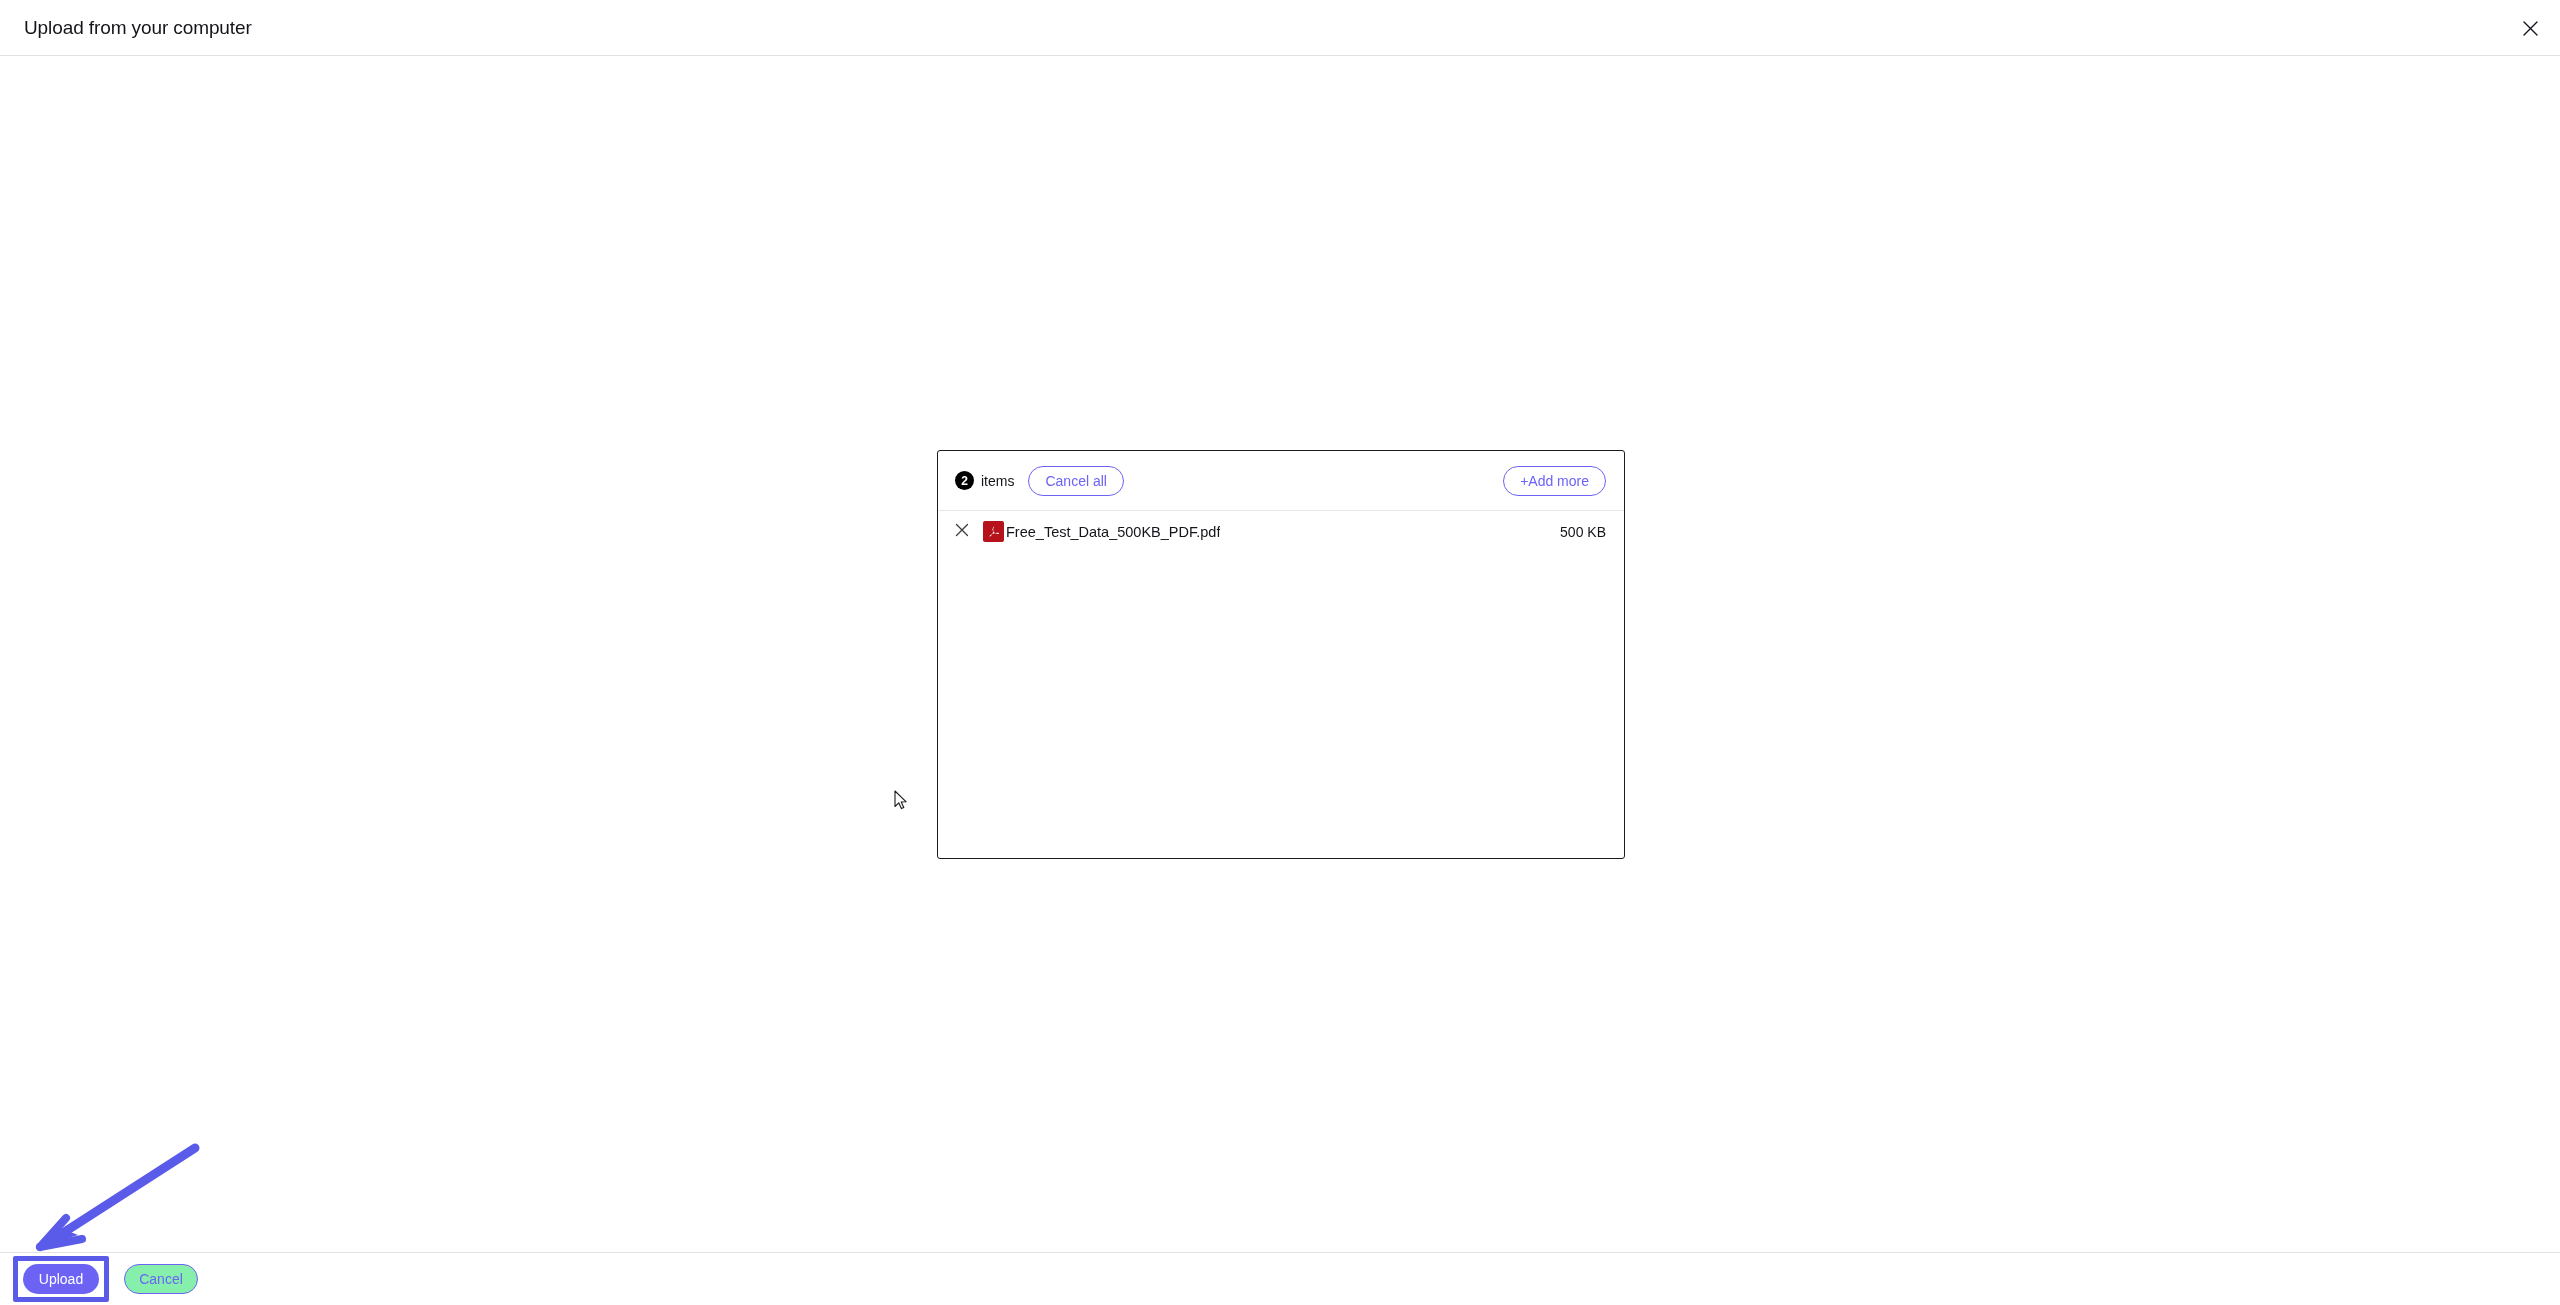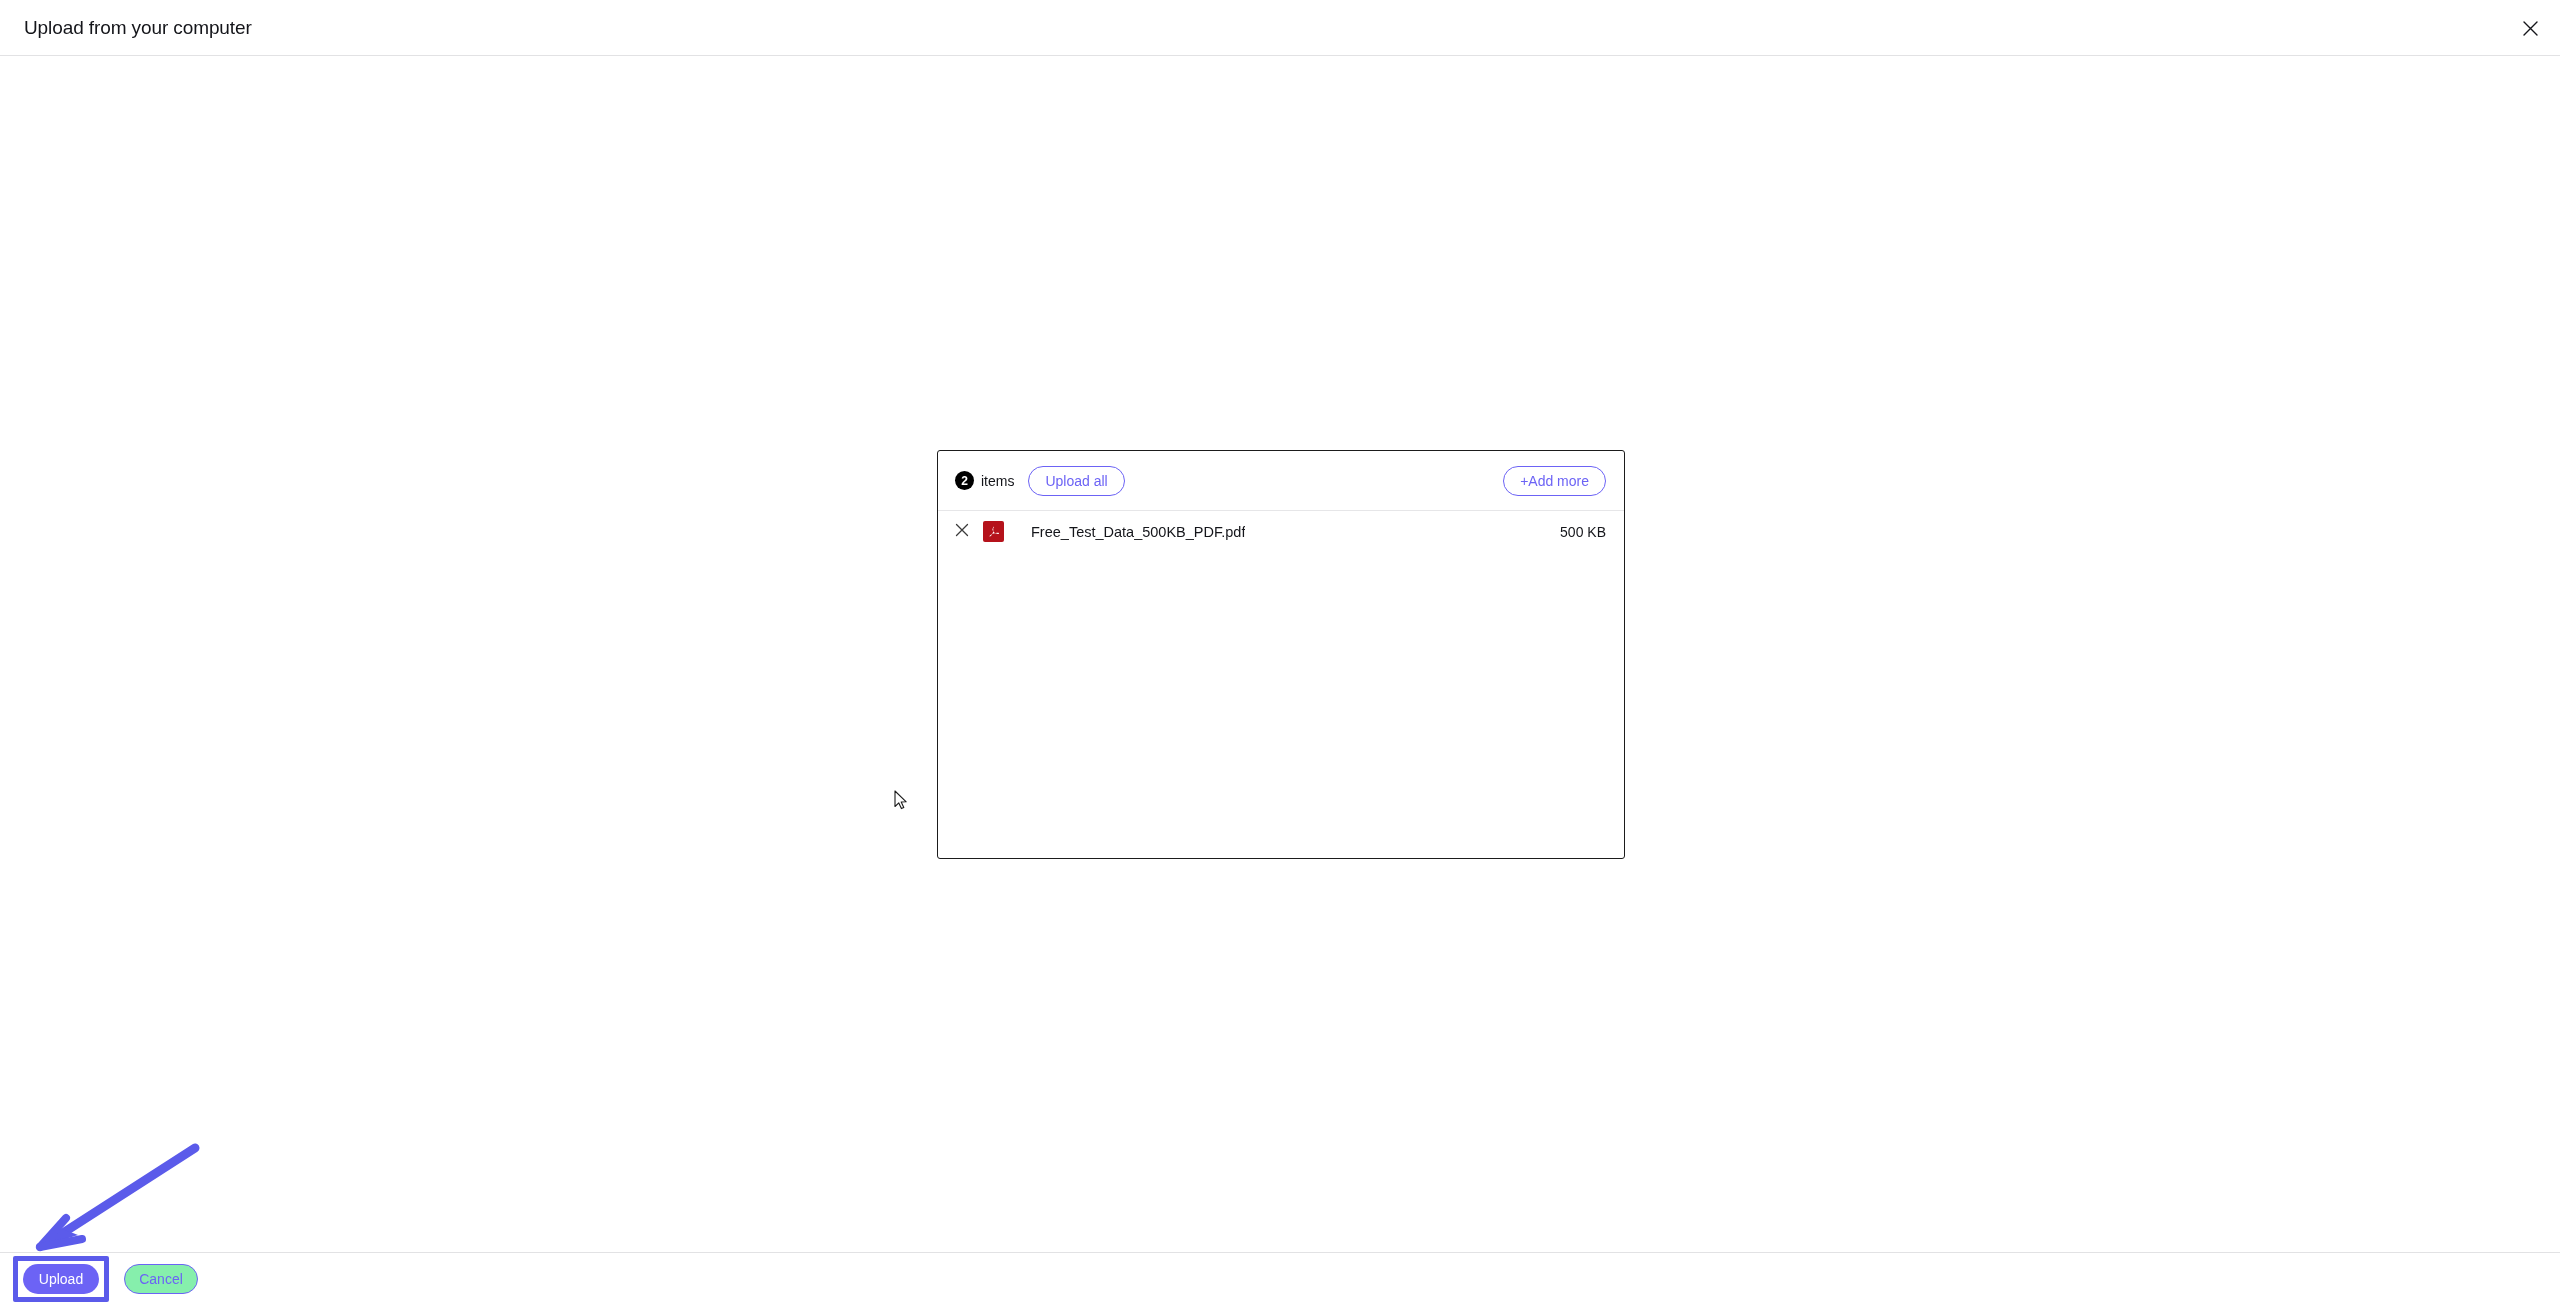--- a/index.html
+++ b/index.html
@@ -135,21 +135,21 @@
     margin-left: 11px;
     flex: none;
     background: #b5121b;
     border-radius: 2px;
     position: relative;
     display: flex;
     align-items: center;
     justify-content: center;
   }
   .file-name {
-    margin-left: 27px;
+    margin-left: 2px;
     font-size: 14.5px;
     color: #14151a;
     white-space: nowrap;
     overflow: hidden;
     text-overflow: ellipsis;
   }
   .file-size {
     margin-left: auto;
     font-size: 14px;
     color: #14151a;
@@ -250,21 +250,21 @@
         </svg>
       </span>
     </div>
   </div>
 
   <div id="file-panel">
 
     <div id="panel-header">
       <div id="count-badge">2</div>
       <div id="items-label">items</div>
-      <div id="clear-all-btn" class="pill">Upload all</div>
+      <div id="clear-all-btn" class="pill">Cancel all</div>
       <div id="add-more-btn" class="pill">+Add more</div>
     </div>
 
     <div class="file-row">
       <div class="remove-x">
         <span>
           <svg width="14" height="14" viewBox="0 0 14 14" fill="none">
             <path d="M1.5 1.5 L12.5 12.5 M12.5 1.5 L1.5 12.5" stroke="#3a3a3a" stroke-width="1.3" stroke-linecap="round"></path>
           </svg>
         </span>

